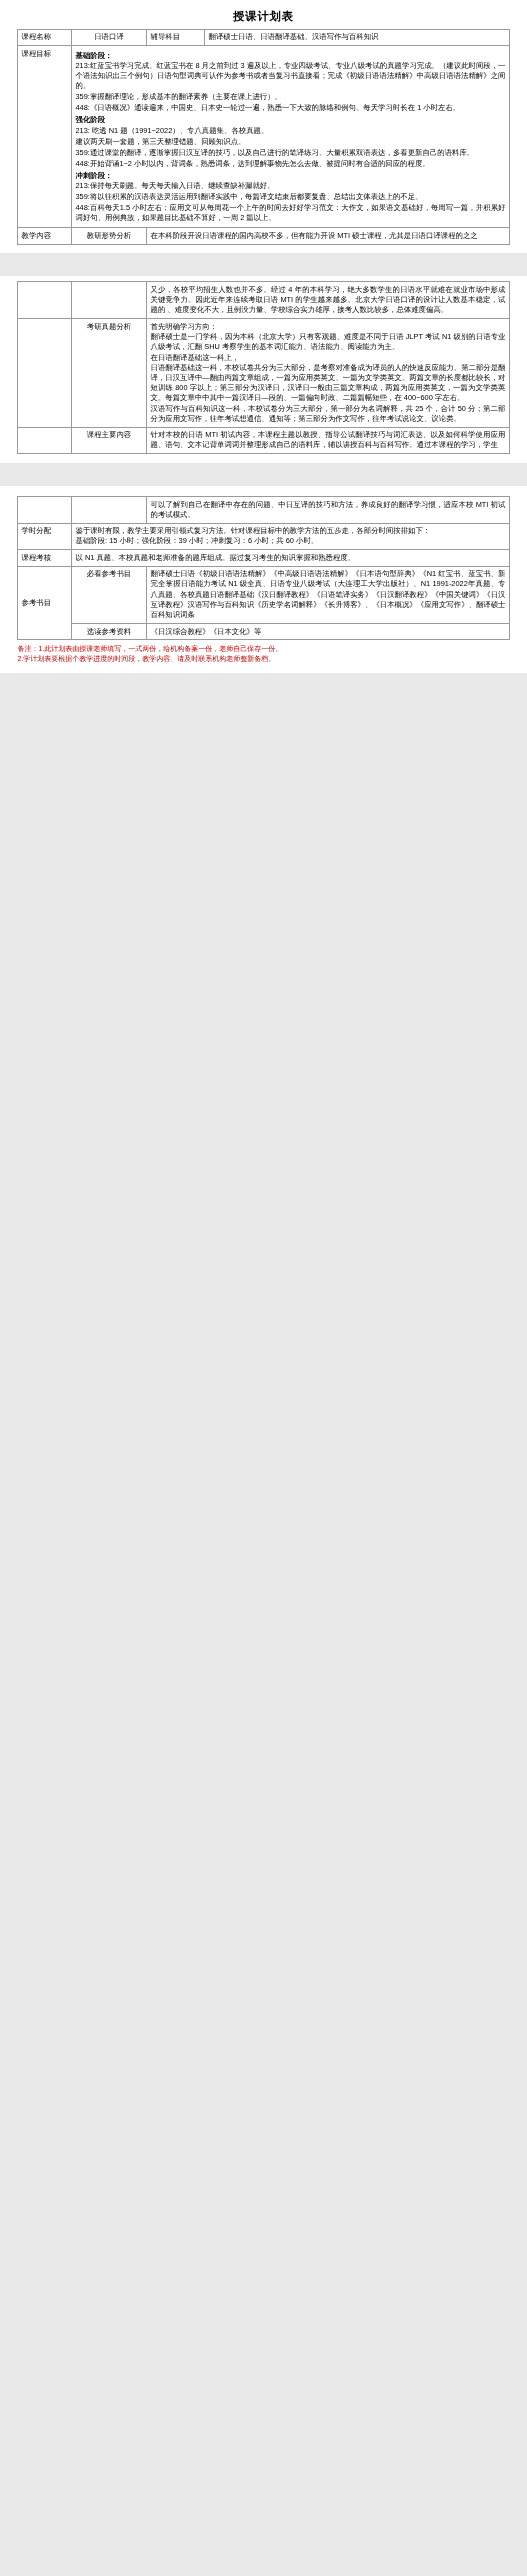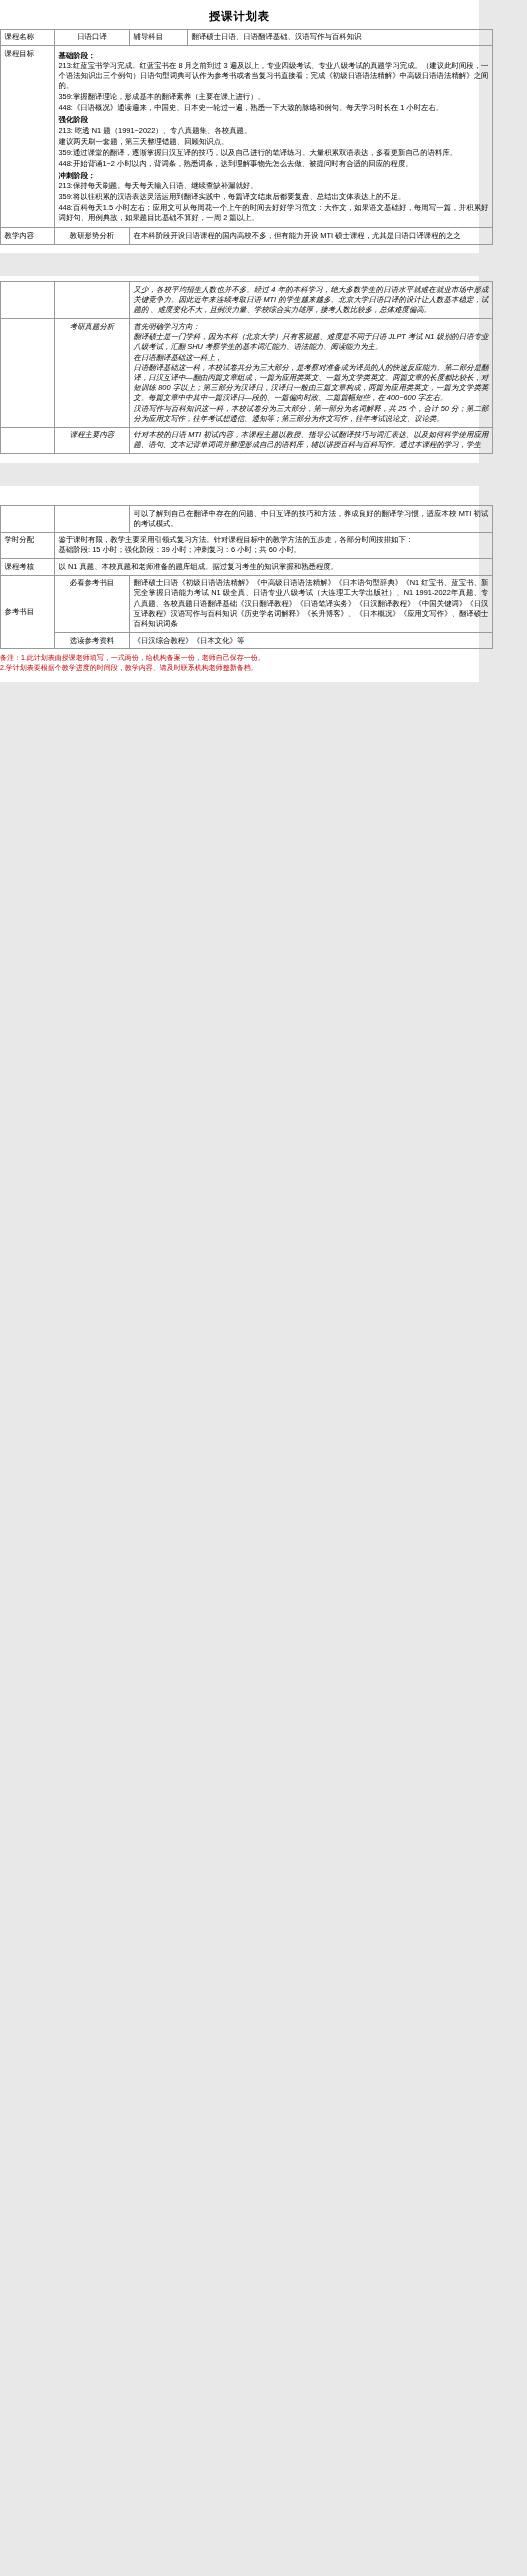--- a/index.html
+++ b/index.html
@@ -6,21 +6,21 @@
     margin: 0;
     padding: 0;
     background: #e8e8e8;
   }
   body {
     width: 527px;
     font-family: "Liberation Sans", sans-serif;
     color: #000;
   }
   .page {
-    width: 479px;
+    width: 527px;
     background: #fff;
     padding: 5.2px 0 8.7px 0;
     box-sizing: border-box;
   }
   .gap {
     height: 23px;
     background: #e8e8e8;
   }
   .doc-title {
     text-align: center;
@@ -118,21 +118,21 @@
         <td class="lbl">教学内容</td>
         <td class="center-mid">教研形势分析</td>
         <td class="cell" colspan="2">在本科阶段开设日语课程的国内高校不多，但有能力开设 MTI 硕士课程，尤其是日语口译课程的之之</td>
       </tr>
     </tbody>
   </table>
 </div>
 
 <div class="gap"></div>
 
-<div class="page" style="font-style:italic;">
+<div class="page" style="">
   <table class="t">
     <colgroup>
       <col style="width:54px">
         <col style="width:75px">
         <col style="width:363px">
     </colgroup>
     <tbody>
       <tr>
         <td class="lbl"></td>
         <td class="center-mid"></td>
@@ -151,21 +151,21 @@
         <td class="lbl"></td>
         <td class="center-mid">课程主要内容</td>
         <td class="cell">针对本校的日语 MTI 初试内容，本课程主题以教授、指导公试翻译技巧与词汇表达、以及如何科学使用应用题、语句、文本记背单词词并整理形成自己的语料库，辅以讲授百科与百科写作。通过本课程的学习，学生</td>
       </tr>
     </tbody>
   </table>
 </div>
 
 <div class="gap"></div>
 
-<div class="page" style="padding-top:19px;">
+<div class="page" style="padding-top:10px;">
   <table class="t">
     <colgroup>
       <col style="width:54px">
         <col style="width:75px">
         <col style="width:363px">
     </colgroup>
     <tbody>
       <tr>
         <td class="lbl"></td>
         <td class="center-mid"></td>

